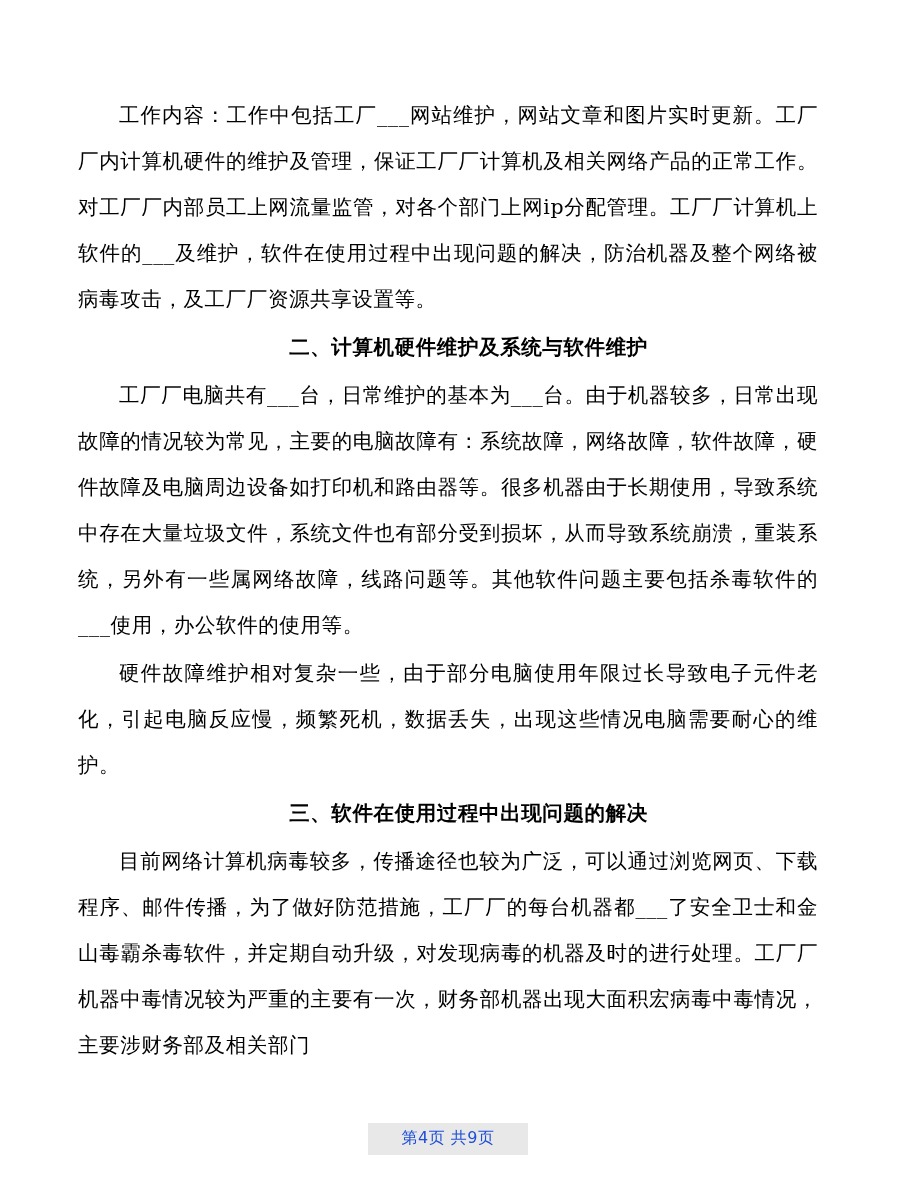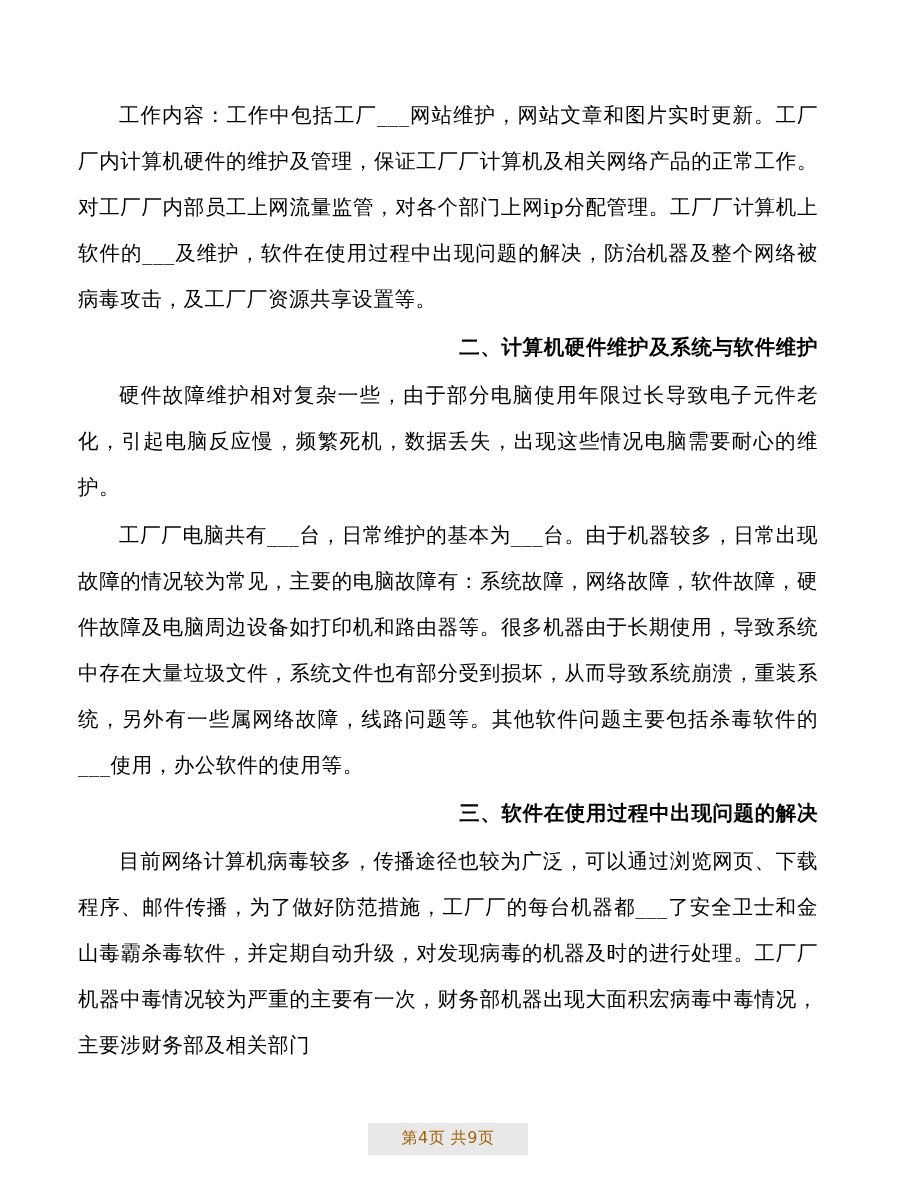--- a/index.html
+++ b/index.html
@@ -32,52 +32,52 @@
     text-align: justify;
     text-justify: inter-ideograph;
     letter-spacing: 0.6px;
     text-indent: 2em;
     font-weight: 400;
   }
   p.heading {
     margin: 0 0 2px 0;
     font-size: 20.5px;
     line-height: 46px;
-    text-align: right;
+    text-align: center;
     letter-spacing: 0.6px;
     text-indent: 2em;
     font-weight: bold;
     font-family: "DejaVu Sans", "Liberation Sans", sans-serif;
   }
   .footer {
     position: absolute;
     left: 0;
     right: 0;
     bottom: 36px;
     text-align: center;
   }
   .footer-inner {
     display: inline-block;
     background: #e8e8e8;
-    color: #a16207;
+    color: #1d4ed8;
     font-size: 16px;
     font-family: "DejaVu Sans", "Liberation Sans", sans-serif;
     padding: 5px 34px 6px 34px;
     letter-spacing: 0.5px;
   }
 </style>
 </head>
 <body>
 
 <div class="page">
   <div class="doc-body">
     <p class="para">工作内容：工作中包括工厂___网站维护，网站文章和图片实时更新。工厂厂内计算机硬件的维护及管理，保证工厂厂计算机及相关网络产品的正常工作。对工厂厂内部员工上网流量监管，对各个部门上网ip分配管理。工厂厂计算机上软件的___及维护，软件在使用过程中出现问题的解决，防治机器及整个网络被病毒攻击，及工厂厂资源共享设置等。</p>
     <p class="heading">二、计算机硬件维护及系统与软件维护</p>
+    <p class="para">工厂厂电脑共有___台，日常维护的基本为___台。由于机器较多，日常出现故障的情况较为常见，主要的电脑故障有：系统故障，网络故障，软件故障，硬件故障及电脑周边设备如打印机和路由器等。很多机器由于长期使用，导致系统中存在大量垃圾文件，系统文件也有部分受到损坏，从而导致系统崩溃，重装系统，另外有一些属网络故障，线路问题等。其他软件问题主要包括杀毒软件的___使用，办公软件的使用等。</p>
     <p class="para">硬件故障维护相对复杂一些，由于部分电脑使用年限过长导致电子元件老化，引起电脑反应慢，频繁死机，数据丢失，出现这些情况电脑需要耐心的维护。</p>
-    <p class="para">工厂厂电脑共有___台，日常维护的基本为___台。由于机器较多，日常出现故障的情况较为常见，主要的电脑故障有：系统故障，网络故障，软件故障，硬件故障及电脑周边设备如打印机和路由器等。很多机器由于长期使用，导致系统中存在大量垃圾文件，系统文件也有部分受到损坏，从而导致系统崩溃，重装系统，另外有一些属网络故障，线路问题等。其他软件问题主要包括杀毒软件的___使用，办公软件的使用等。</p>
     <p class="heading">三、软件在使用过程中出现问题的解决</p>
     <p class="para">目前网络计算机病毒较多，传播途径也较为广泛，可以通过浏览网页、下载程序、邮件传播，为了做好防范措施，工厂厂的每台机器都___了安全卫士和金山毒霸杀毒软件，并定期自动升级，对发现病毒的机器及时的进行处理。工厂厂机器中毒情况较为严重的主要有一次，财务部机器出现大面积宏病毒中毒情况，主要涉财务部及相关部门</p>
   </div>
 
   <div class="footer">
     <span class="footer-inner">第4页 共9页</span>
   </div>
 </div>
 
 </body></html>

